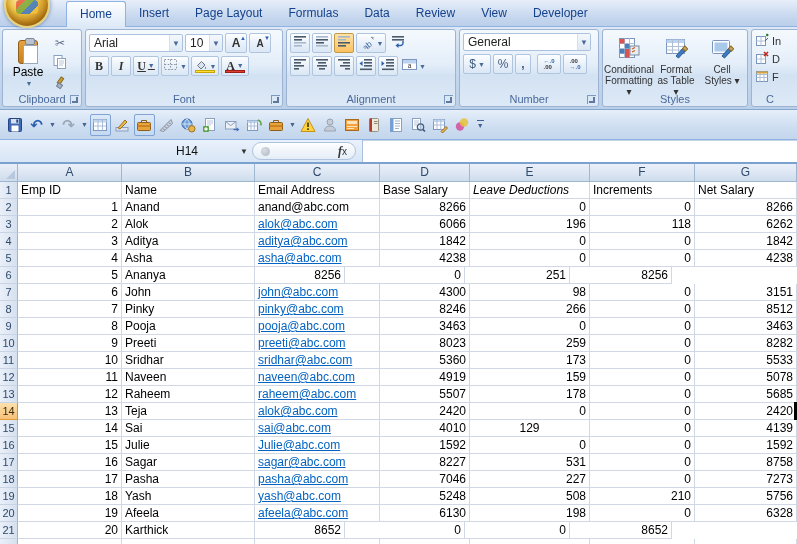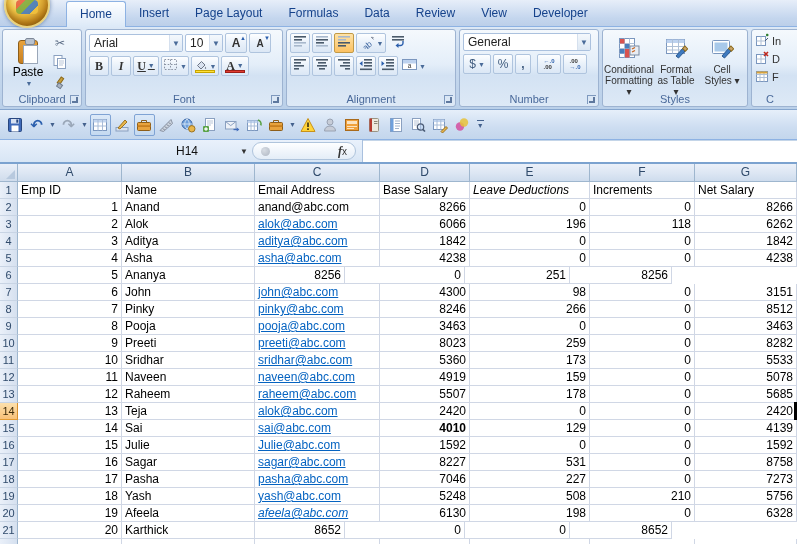--- a/index.html
+++ b/index.html
@@ -704,22 +704,22 @@
         <div class="cell num" style="width: 90px;">2420</div>
         <div class="cell num" style="width: 120px;">0</div>
         <div class="cell num" style="width: 105px;">0</div>
         <div class="cell num" style="width: 102px;">2420</div>
       </div>
       <div class="grow">
         <div class="rowhead">15</div>
         <div class="cell num" style="width: 104px;">14</div>
         <div class="cell" style="width: 133px;">Sai</div>
         <div class="cell" style="width: 125px;"><span class="link">sai@abc.com</span></div>
-        <div class="cell num" style="width: 90px; font-weight: bold;">4010</div>
-        <div class="cell num" style="width: 120px;">129</div>
+        <div class="cell num" style="width: 90px;">4010</div>
+        <div class="cell num" style="width: 120px; text-align: center;">129</div>
         <div class="cell num" style="width: 105px;">0</div>
         <div class="cell num" style="width: 102px;">4139</div>
       </div>
       <div class="grow">
         <div class="rowhead">16</div>
         <div class="cell num" style="width: 104px;">15</div>
         <div class="cell" style="width: 133px;">Julie</div>
         <div class="cell" style="width: 125px;"><span class="link">Julie@abc.com</span></div>
         <div class="cell num" style="width: 90px;">1592</div>
         <div class="cell num" style="width: 120px;">0</div>
@@ -753,21 +753,21 @@
         <div class="cell" style="width: 125px;"><span class="link">yash@abc.com</span></div>
         <div class="cell num" style="width: 90px;">5248</div>
         <div class="cell num" style="width: 120px;">508</div>
         <div class="cell num" style="width: 105px;">210</div>
         <div class="cell num" style="width: 102px;">5756</div>
       </div>
       <div class="grow">
         <div class="rowhead">20</div>
         <div class="cell num" style="width: 104px;">19</div>
         <div class="cell" style="width: 133px;">Afeela</div>
-        <div class="cell" style="width: 125px; font-style: italic;"><span class="link">afeela@abc.com</span></div>
+        <div class="cell" style="width: 125px;"><span class="link">afeela@abc.com</span></div>
         <div class="cell num" style="width: 90px;">6130</div>
         <div class="cell num" style="width: 120px;">198</div>
         <div class="cell num" style="width: 105px;">0</div>
         <div class="cell num" style="width: 102px;">6328</div>
       </div>
       <div class="grow">
         <div class="rowhead">21</div>
         <div class="cell num" style="width: 104px;">20</div>
         <div class="cell" style="width: 133px;">Karthick</div>
         <div class="cell num" style="width: 90px;">8652</div>

